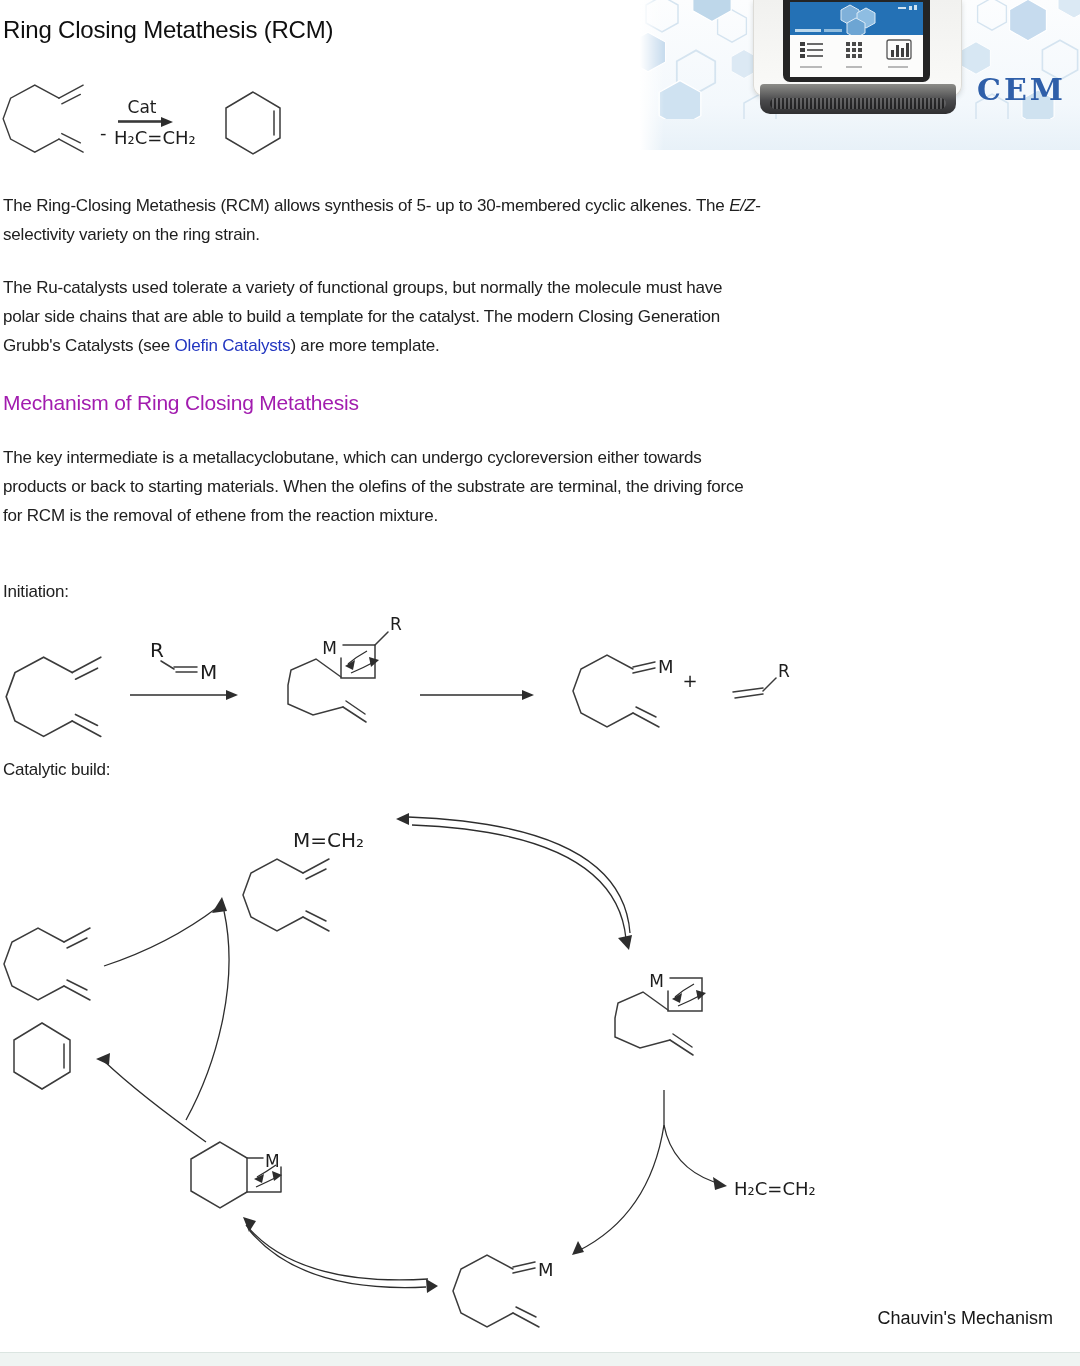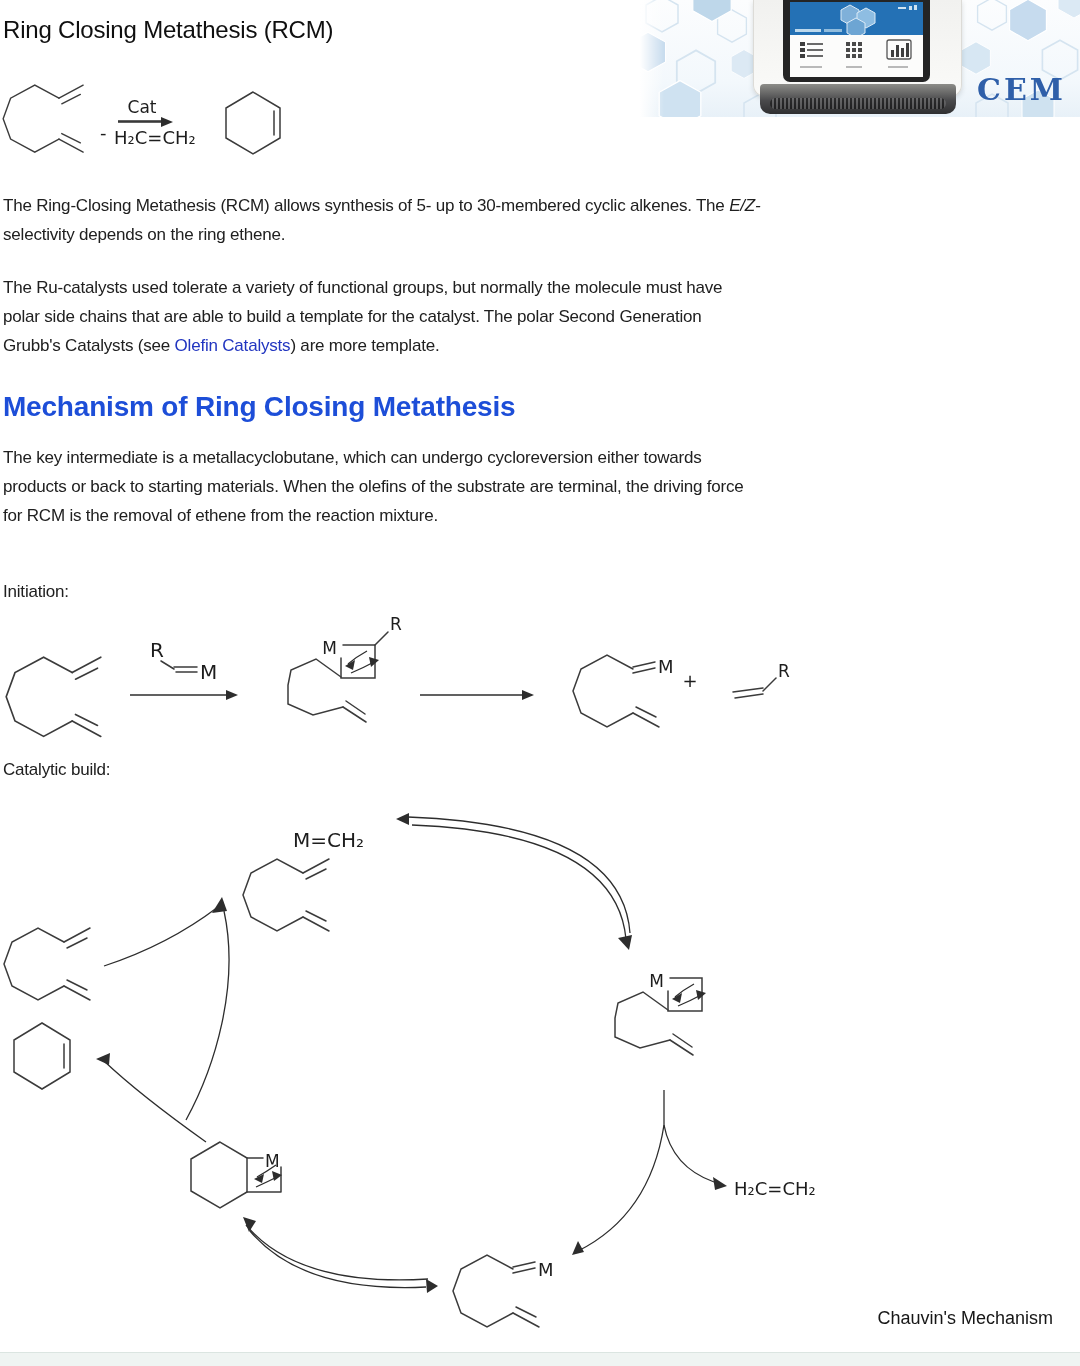--- a/index.html
+++ b/index.html
@@ -1,33 +1,33 @@
 <!DOCTYPE html>
 <html><head>
 <meta charset="utf-8">
 <style>
   html,body{margin:0;padding:0}
   body{width:1080px;height:1366px;position:relative;background:#fff;
        font-family:"Liberation Sans",sans-serif;color:#1c1c1c;overflow:hidden}
   .h1{position:absolute;left:3px;top:16px;font-size:24px;font-weight:400;color:#0f0f0f;letter-spacing:-0.2px;white-space:nowrap}
   .line{position:absolute;left:3px;white-space:nowrap;font-size:17px;line-height:1.2;letter-spacing:-0.2px;color:#202020}
-  .h2line{font-weight:700;font-size:28px;color:#1d4ed8}
+  .h2line{font-weight:400;font-size:21px;color:#a21caf}
   .em{font-style:italic}
   .link{color:#2135c0;text-decoration:none;cursor:pointer}
   .caption{position:absolute;right:27px;top:1308px;font-size:18px;color:#161616;white-space:nowrap}
   svg.scheme{position:absolute;overflow:visible}
   .bond{stroke:#3b3b3b;stroke-width:1.5;fill:none;stroke-linecap:round}
   .arr{stroke:#2d2d2d;stroke-width:1.3;fill:none}
   .ah{fill:#2d2d2d;stroke:none}
   .chem{font-family:"DejaVu Sans",sans-serif;font-size:18px;fill:#1d1d1d}
   .chem.small{font-size:17px}
   .chem.big{font-size:20px}
 
   
-  .banner{position:absolute;left:640px;top:0;width:440px;height:117px;overflow:hidden;
+  .banner{position:absolute;left:640px;top:0;width:440px;height:150px;overflow:hidden;
           background:linear-gradient(180deg,#fcfdfe 0%,#f3f8fc 70%,#e8f1f8 100%);cursor:pointer}
   .banner .hexbg{position:absolute;left:0;top:0}
   .banner .fade{position:absolute;left:0;top:0;bottom:0;width:24px;
           background:linear-gradient(90deg,#ffffff,rgba(255,255,255,0))}
   .device-body{position:absolute;left:113px;top:0;width:207px;height:96px;
           background:linear-gradient(180deg,#f1f1ef,#fafaf8);border:1px solid #dcdbd7;border-top:none;
           border-radius:0 0 12px 12px;box-shadow:0 2px 5px rgba(60,70,80,.18)}
   .bezel{position:absolute;left:143px;top:0;width:147px;height:82px;background:#242424;
           border-radius:0 0 7px 7px}
   .screen-blue{position:absolute;left:150px;top:2px;width:133px;height:33px;background:#2471b5}
@@ -149,24 +149,24 @@
   </g>
   <text class="chem" x="100" y="59">-</text>
   <text class="chem" x="114" y="64">H₂C=CH₂</text>
   <g transform="translate(253,43)">
     <polygon class="bond" points="0,-31 -27,-15 -27,15 0,31 27,15 27,-15"></polygon>
     <line class="bond" x1="21" y1="-12" x2="21" y2="12"></line>
   </g>
 </svg>
 
 <div class="line" style="top:196px"><span>The Ring-Closing Metathesis (RCM) allows synthesis of 5- up to 30-membered cyclic alkenes. The </span><span class="em">E/Z-</span></div>
-<div class="line" style="top:225px">selectivity depends on the ring ethene.</div>
+<div class="line" style="top:225px">selectivity variety on the ring strain.</div>
 
 <div class="line" style="top:278px">The Ru-catalysts used tolerate a variety of functional groups, but normally the molecule must have</div>
-<div class="line" style="top:307px">polar side chains that are able to build a template for the catalyst. The polar Second Generation</div>
+<div class="line" style="top:307px">polar side chains that are able to build a template for the catalyst. The modern Closing Generation</div>
 <div class="line" style="top:336px"><span>Grubb's Catalysts (see </span><a class="link">Olefin Catalysts</a><span>) are more template.</span></div>
 
 <div class="line h2line" style="top:390px">Mechanism of Ring Closing Metathesis</div>
 
 <div class="line" style="top:448px">The key intermediate is a metallacyclobutane, which can undergo cycloreversion either towards</div>
 <div class="line" style="top:477px">products or back to starting materials. When the olefins of the substrate are terminal, the driving force</div>
 <div class="line" style="top:506px">for RCM is the removal of ethene from the reaction mixture.</div>
 
 <div class="line" style="top:582px">Initiation:</div>
 

